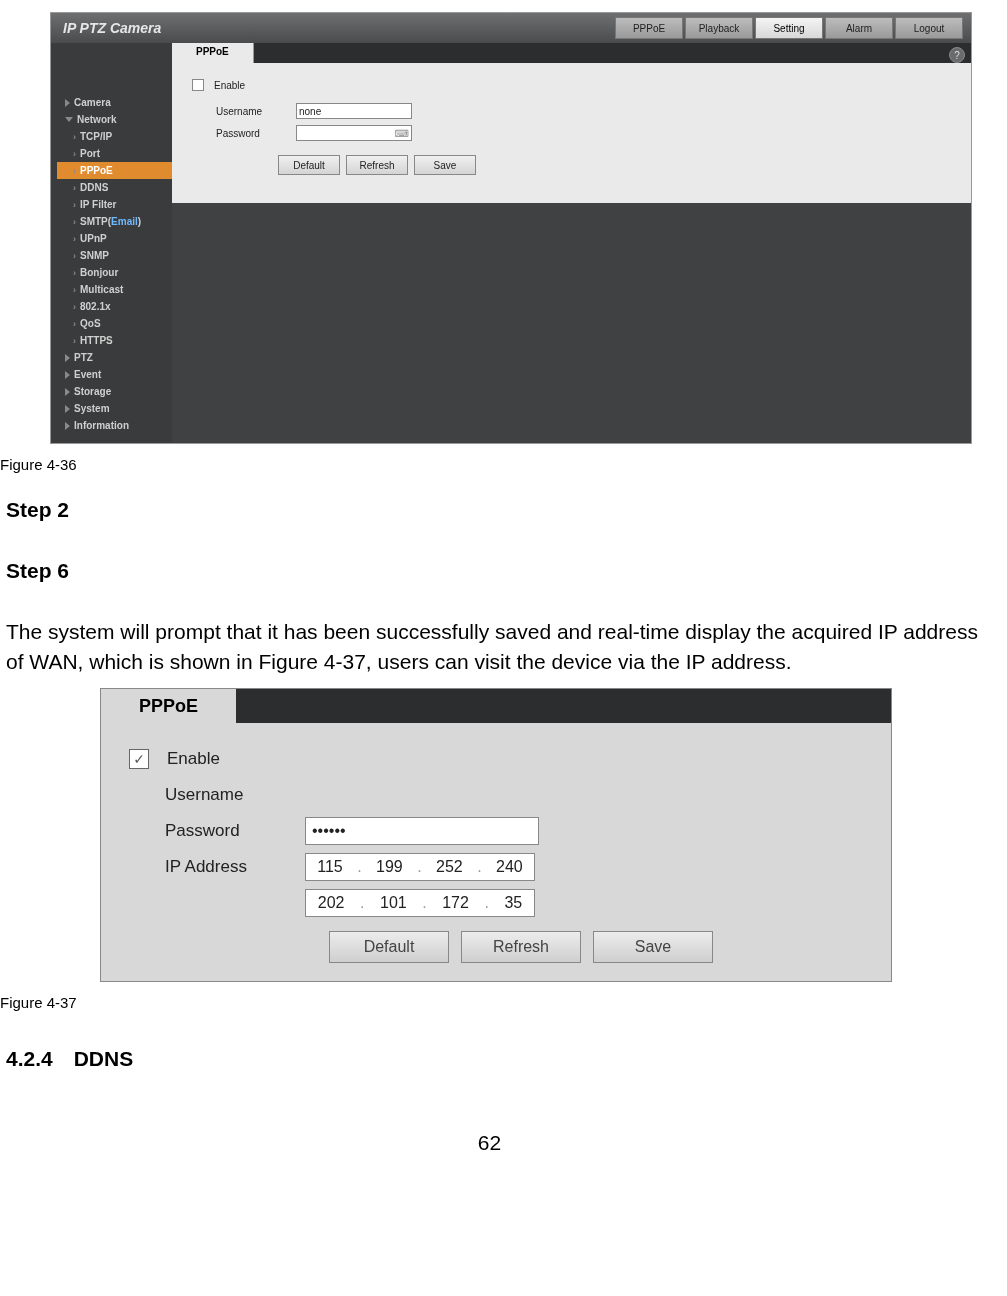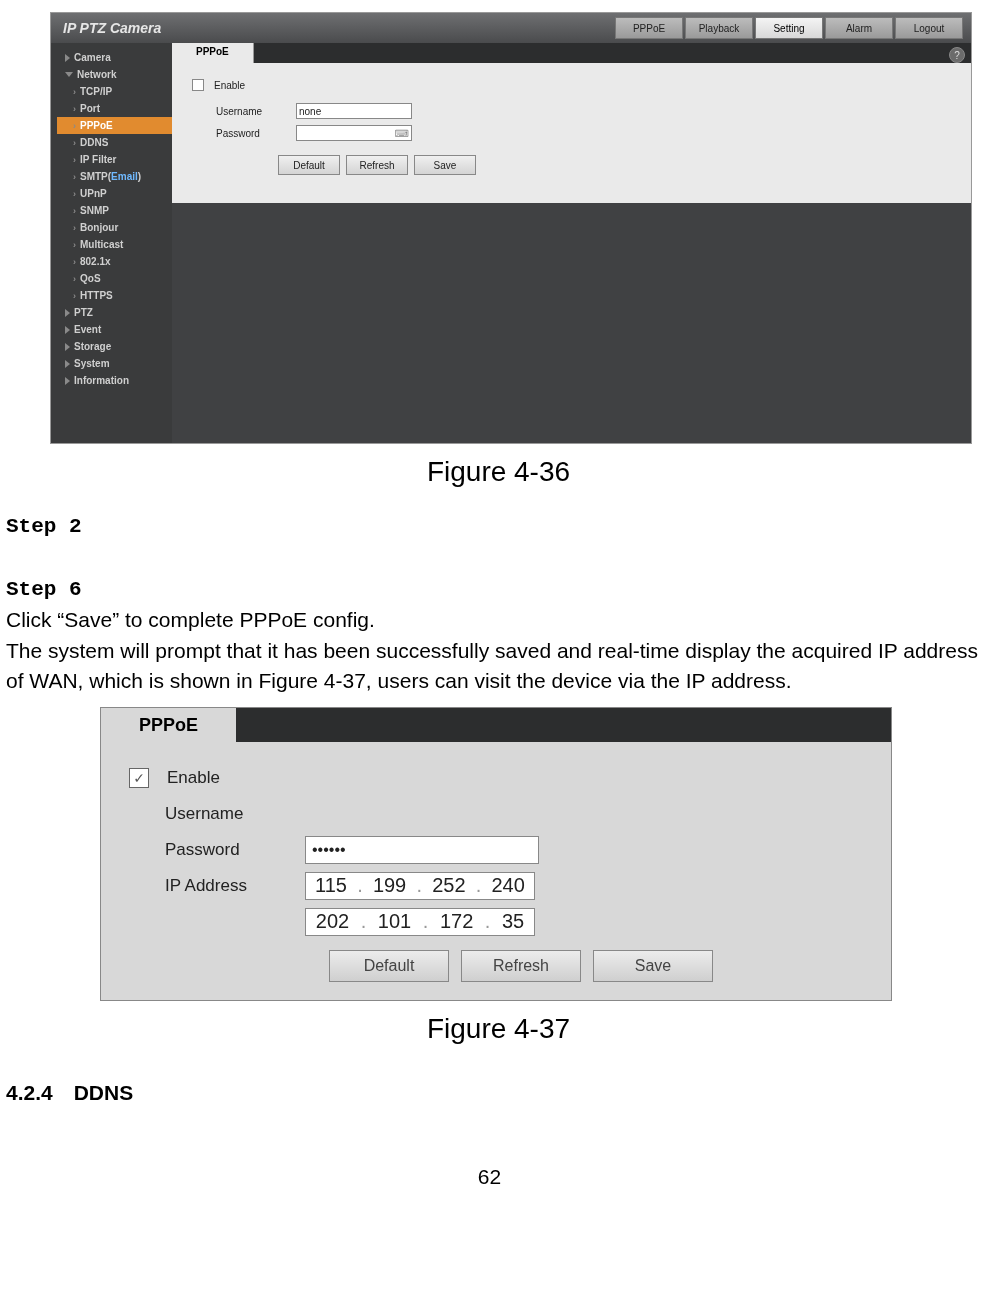--- a/index.html
+++ b/index.html
@@ -61,20 +61,21 @@
   .shot1-body {
     display: flex;
     height: 400px;
   }
   .sidebar {
     width: 115px;
     background: #3a3b3c;
     padding: 6px 0 0 6px;
     font-size: 10px;
     color: #bdbdbd;
+    margin-top: 45px;
   }
   .side-top {
     color: #cfcfcf;
     font-weight: bold;
     font-size: 10px;
     padding: 3px 0 3px 8px;
     display: flex;
     align-items: center;
   }
   .side-top .tri {
@@ -172,30 +173,30 @@
     top:92px;
     display:flex;gap:6px;
   }
   .c1-btn {
     width:60px;height:18px;border:1px solid #888;
     background:linear-gradient(#f0f0f0,#d4d4d4);
     font-size:10px;display:flex;align-items:center;justify-content:center;
   }
   
   .caption {
-    text-align:center;
-    font-size:28px;
+    text-align:left;
+    font-size:15px;
     margin:12px 0 22px 0;
   }
   .bodytext {
     margin-left:6px;
     font-size:21px;
     line-height:1.45;
   }
-  .bodytext b { font-weight:bold;font-family:Liberation Mono, monospace; }
+  .bodytext b { font-weight:bold; }
   
   .shot2 {
     margin: 10px 0 0 100px;
     width: 790px;
     border:1px solid #888;
     background:#d8d8d8;
     position:relative;
     padding-bottom:18px;
   }
   .s2-tabhead {
@@ -227,21 +228,21 @@
   }
   .s2-label { width:140px; }
   .s2-labelpad { margin-left:36px; }
   .s2-input {
     width:220px;height:26px;border:1px solid #888;background:#fff;
     padding:0 6px;display:flex;align-items:center;font-size:16px;
   }
   .s2-ip {
     width:220px;height:26px;border:1px solid #888;background:#fff;
     display:flex;align-items:center;justify-content:space-around;
-    padding:0 4px;font-size:20px;
+    padding:0 4px;font-size:16px;
   }
   .s2-ip .dot{color:#999;}
   .s2-btnrow {
     margin:10px 0 0 200px;display:flex;gap:12px;
   }
   .s2-btn {
     width:118px;height:30px;border:1px solid #888;
     background:linear-gradient(#ececec,#cfcfcf);
     font-size:16px;color:#444;
     display:flex;align-items:center;justify-content:center;
@@ -388,21 +389,21 @@
       </div>
     </div>
   </div>
 
   <div class="caption">Figure 4-36</div>
 
   <div class="bodytext">
     <b>Step 2</b><br>
     <br>
     <b>Step 6</b><br>
-    <span>Click “Save” to complete PPPoE config.</span><br>
+    <br>
     <span>The system will prompt that it has been successfully saved and real-time display the acquired IP address of WAN, which is shown in Figure 4-37, users can visit the device via the IP address.</span>
   </div>
 
   <div class="shot2">
     <div class="s2-tabhead">
       <div class="s2-tab">PPPoE</div>
       <div class="s2-tabrest"></div>
     </div>
     <div class="s2-body">
       <div class="s2-row">

